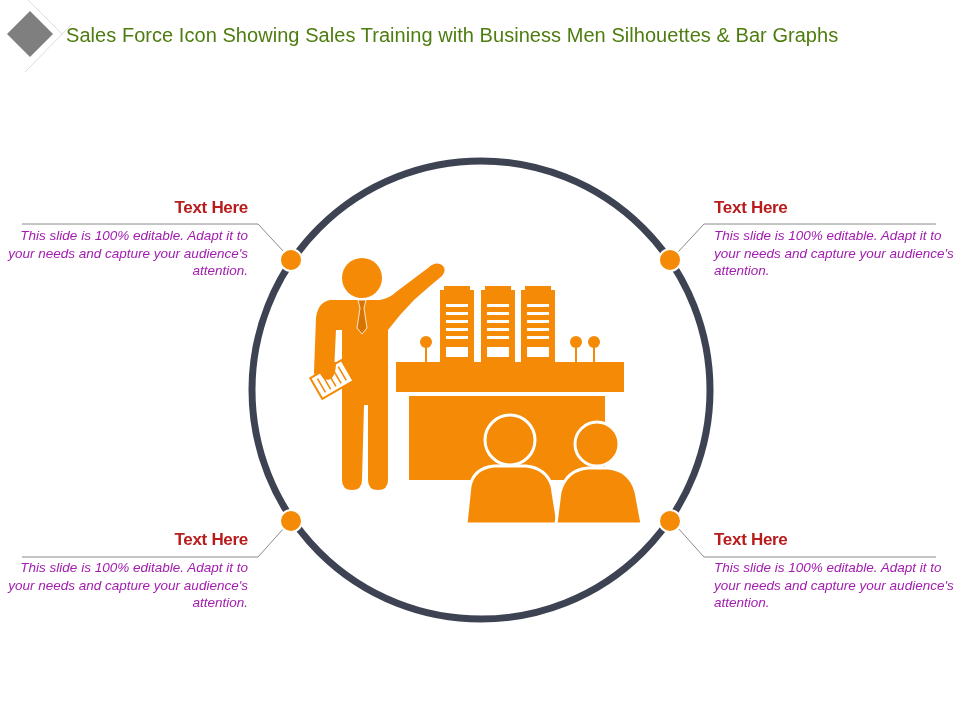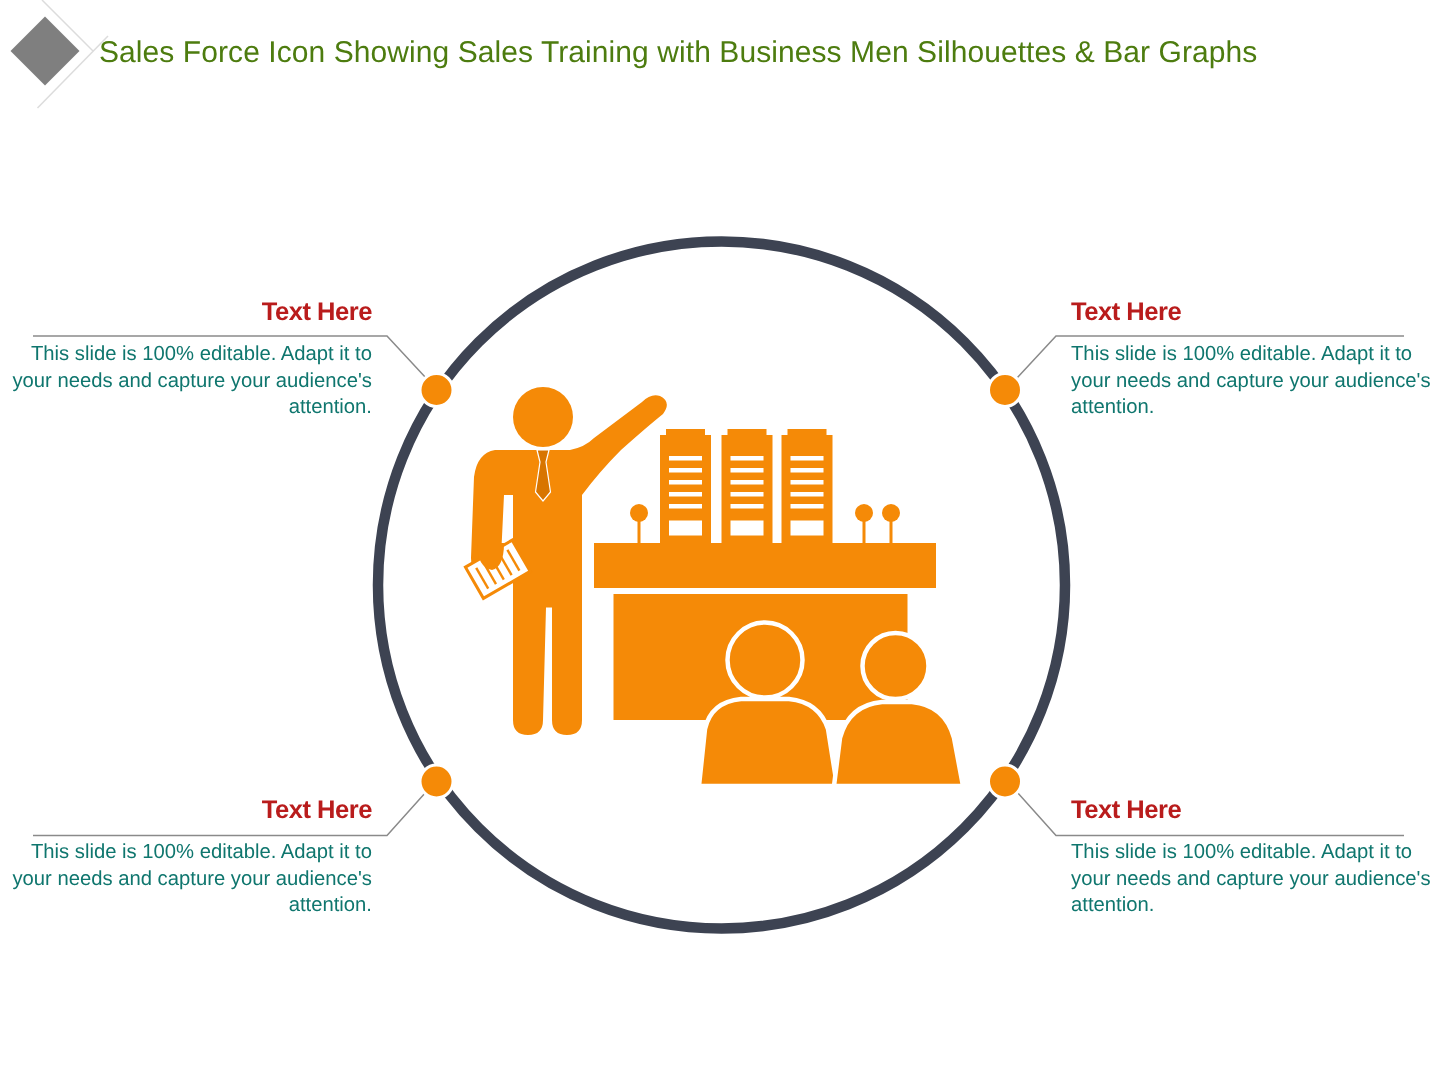--- a/index.html
+++ b/index.html
@@ -13,21 +13,21 @@
       position: absolute; left: 66px; top: 24px;
       font-size: 20px; color: #4d7c0f; white-space: nowrap; letter-spacing: 0.05px;
     }
     .diagram { position: absolute; left: 0; top: 0; width: 960px; height: 720px; }
     .callout { position: absolute; width: 240px; }
     .callout .heading {
       font-weight: bold; font-size: 17px; color: #b91c1c; letter-spacing: -0.3px;
       line-height: 20px;
     }
     .callout .body {
-      font-size: 13.5px; color: #0f766e; line-height: 17.5px; margin-top: 9px;
+      font-style: italic; font-size: 13.5px; color: #a21caf; line-height: 17.5px; margin-top: 9px;
     }
     .callout.left { text-align: right; }
     .callout.right { text-align: left; }
     #c-tl { left: 8px; top: 198px; }
     #c-tr { left: 714px; top: 198px; }
     #c-bl { left: 8px; top: 530px; }
     #c-br { left: 714px; top: 530px; }
   </style>
 </head>
 <body>

